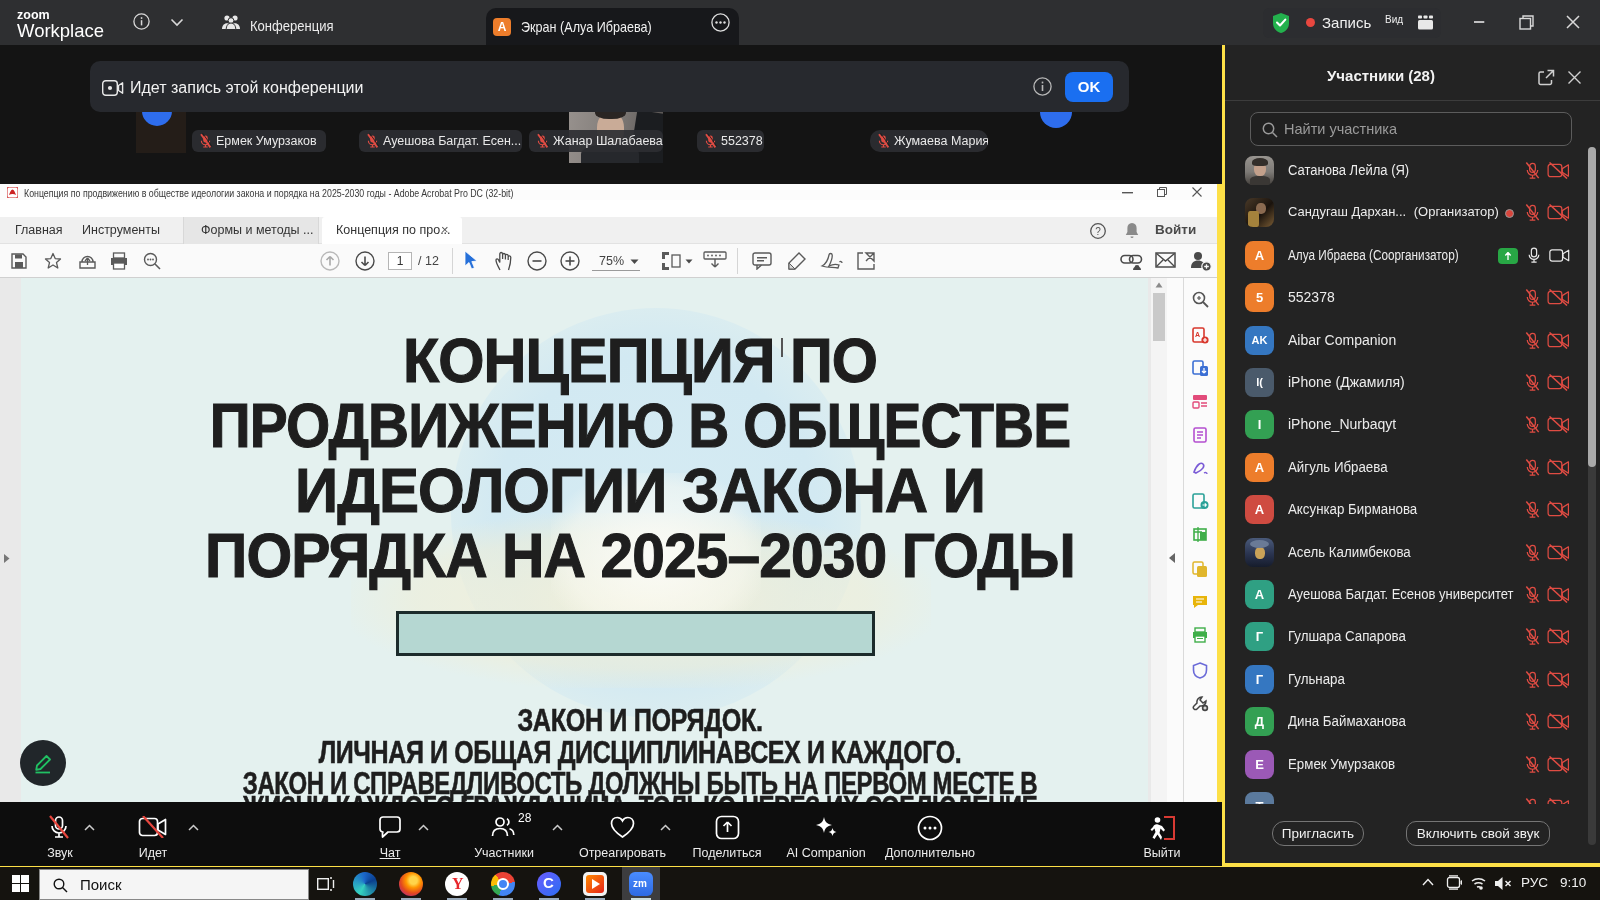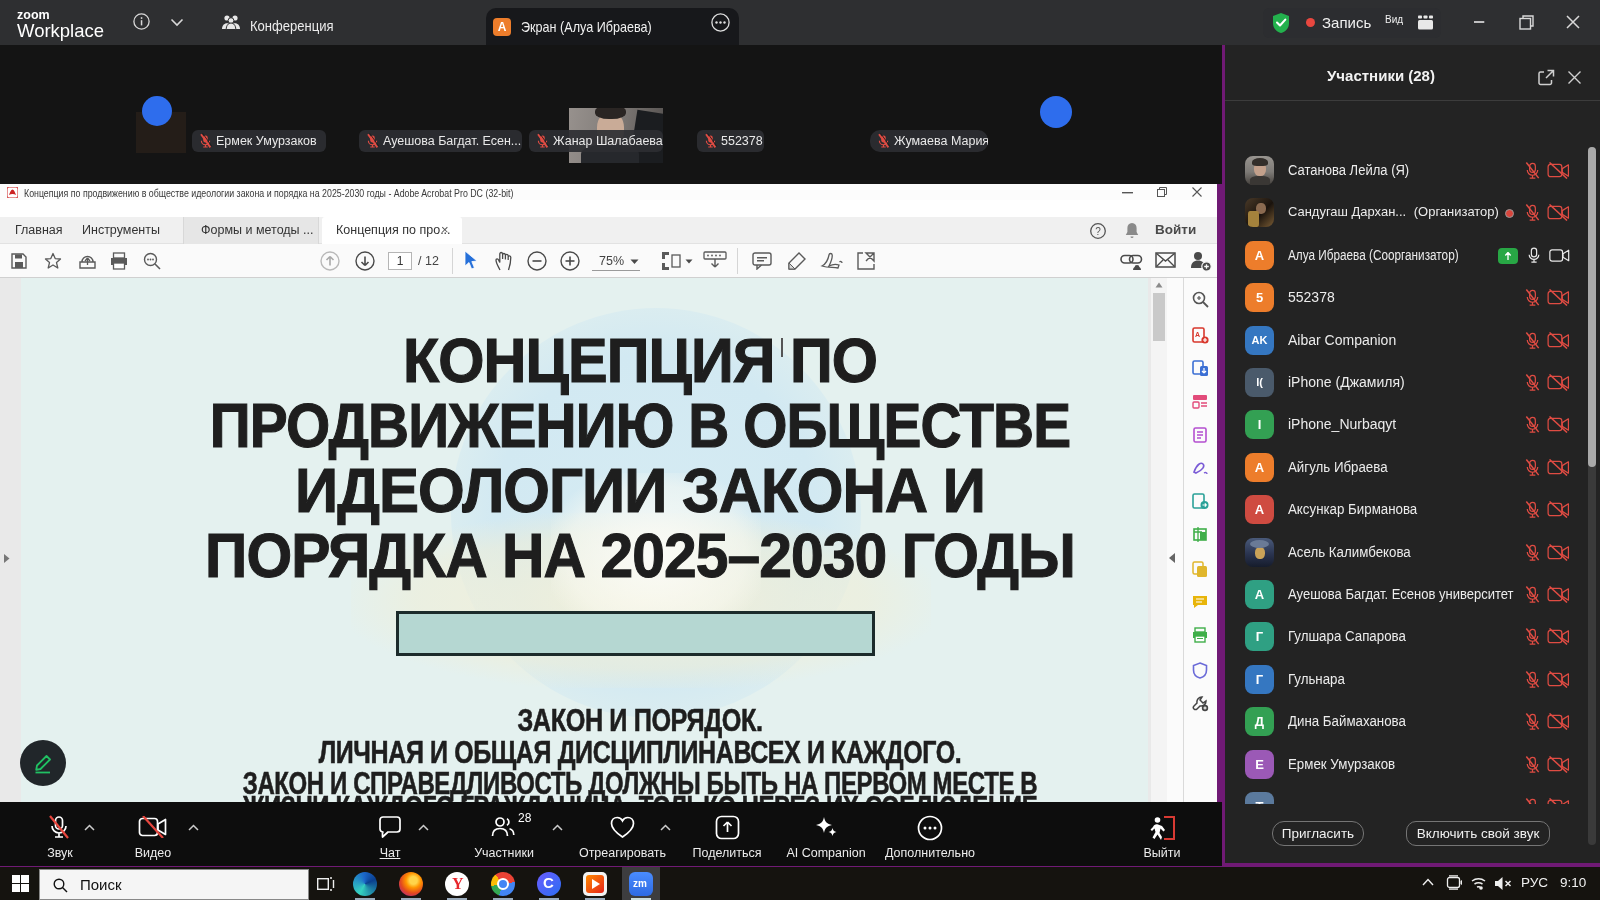--- a/index.html
+++ b/index.html
@@ -1,19 +1,19 @@
 <!DOCTYPE html>
 <html><head>
 <meta charset="utf-8">
 <style>
   * { margin:0; padding:0; box-sizing:border-box; }
   html,body { width:1600px; height:900px; overflow:hidden; background:#161616;
     font-family:"Liberation Sans", sans-serif; }
   .a { position:absolute; }
-  #root { position:absolute; left:0; top:0; width:1600px; height:900px; background:#701a75; overflow:hidden; }
+  #root { position:absolute; left:0; top:0; width:1600px; height:900px; background:#fde047; overflow:hidden; }
   svg { display:block; }
 </style>
 </head>
 <body>
 <div id="root">
 
   <div class="a" id="topbar" style="left:0;top:0;width:1600px;height:45px;background:#2e2f31;">
     <div class="a" style="left:17px;top:8px;color:#fff;font-weight:600;font-size:12.5px;">zoom</div>
     <div class="a" style="left:17px;top:20px;color:#fff;font-weight:400;font-size:18.5px;">Workplace</div>
     <svg class="a" style="left:133px;top:13px;" width="17" height="17" viewBox="0 0 17 17">
@@ -105,20 +105,34 @@
         <path d="M4 1 L16.5 18.5" stroke="#e04c43" stroke-width="2.4"></path>
         <path d="M6 -0.5 L18.5 17" stroke="#1c1c1c" stroke-width="1.2"></path>
       </svg>552378</div>
   <div class="pill" style="left:870px;top:130px;width:118px;border-radius:10px;"><svg style="position:absolute;left:6px;top:3px;" width="15" height="16" viewBox="0 0 20 20">
         <rect x="7" y="2.5" width="6" height="9.5" rx="3" fill="#e04c43"></rect>
         <path d="M4.5 9.5 a5.5 5.5 0 0 0 11 0 M10 15 V18 M7 18 H13" fill="none" stroke="#e04c43" stroke-width="1.6"></path>
         <path d="M4 1 L16.5 18.5" stroke="#e04c43" stroke-width="2.4"></path>
         <path d="M6 -0.5 L18.5 17" stroke="#1c1c1c" stroke-width="1.2"></path>
       </svg>Жумаева Мария</div>
 
+  <div class="a" id="banner" style="left:90px;top:61px;width:1039px;height:51px;background:#27292e;border-radius:10px;">
+    <svg class="a" style="left:12px;top:19px;" width="22" height="16" viewBox="0 0 22 16">
+      <rect x="0.7" y="0.7" width="14.6" height="14.6" rx="3" fill="none" stroke="#e8e8e8" stroke-width="1.4"></rect>
+      <path d="M16.5 5.5 L20.6 2.8 V13.2 L16.5 10.5 Z" fill="none" stroke="#e8e8e8" stroke-width="1.4" stroke-linejoin="round"></path>
+      <circle cx="8" cy="8" r="2.1" fill="#e8e8e8"></circle>
+    </svg>
+    <div class="a" style="left:40px;top:18px;color:#f2f2f2;font-size:16px;">Идет запись этой конференции</div>
+    <svg class="a" style="left:943px;top:16px;" width="19" height="19" viewBox="0 0 19 19">
+      <circle cx="9.5" cy="9.5" r="8.6" fill="none" stroke="#b9b9b9" stroke-width="1.3"></circle>
+      <rect x="8.7" y="8" width="1.6" height="6" fill="#b9b9b9"></rect>
+      <rect x="8.7" y="4.6" width="1.6" height="1.8" fill="#b9b9b9"></rect>
+    </svg>
+    <div class="a" style="left:975px;top:11px;width:48px;height:30px;background:#1a6ff1;border-radius:8px;color:#fff;font-weight:bold;font-size:15px;text-align:center;line-height:30px;">OK</div>
+  </div>
 
   <div class="a" id="acro" style="left:0;top:184px;width:1217px;height:618px;background:#fff;overflow:hidden;">
 
     <div class="a" style="left:0;top:0;width:1217px;height:16px;background:#fcfcfc;"></div>
     <svg class="a" style="left:7px;top:3px;" width="11" height="11" viewBox="0 0 11 11">
       <rect width="11" height="11" rx="2" fill="#fff" stroke="#c22" stroke-width="1"></rect>
       <path d="M2 8 C3 5 4 2.5 5.5 2.5 C7 2.5 8 5 9 8 C7 6.5 4 6.5 2 8Z" fill="#c22"></path>
     </svg>
     <div class="a" style="left:24px;top:3px;font-size:10.5px;color:#383838;white-space:nowrap;transform:scaleX(0.84);transform-origin:0 50%;">Концепция по продвижению в обществе идеологии закона и порядка на 2025-2030 годы - Adobe Acrobat Pro DC (32-bit)</div>
     <svg class="a" style="left:1122px;top:8px;" width="11" height="1.6" viewBox="0 0 11 1.6">
@@ -387,21 +401,21 @@
     <div class="zlbl" style="left:20px;width:80px;">Звук</div>
     <svg class="a" style="left:84px;top:22px;" width="11" height="7" viewBox="0 0 11 7">
         <path d="M1 6 L5.5 1.5 L10 6" fill="none" stroke="#ccc" stroke-width="1.5"></path>
       </svg>
 
     <svg class="a" style="left:138px;top:14px;" width="30" height="22" viewBox="0 0 30 22">
       <rect x="1.5" y="2.5" width="18" height="17" rx="3" fill="none" stroke="#fff" stroke-width="1.7"></rect>
       <path d="M20 8 L27.5 3.5 V18.5 L20 14 Z" fill="none" stroke="#fff" stroke-width="1.7" stroke-linejoin="round"></path>
       <path d="M5 0 L25 22" stroke="#e8473f" stroke-width="2.2"></path>
     </svg>
-    <div class="zlbl" style="left:113px;width:80px;">Видео</div>
+    <div class="zlbl" style="left:113px;width:80px;">Идет</div>
     <svg class="a" style="left:188px;top:22px;" width="11" height="7" viewBox="0 0 11 7">
         <path d="M1 6 L5.5 1.5 L10 6" fill="none" stroke="#ccc" stroke-width="1.5"></path>
       </svg>
 
     <svg class="a" style="left:378px;top:14px;" width="24" height="23" viewBox="0 0 24 23">
       <path d="M2 4 a3 3 0 0 1 3 -3 H19 a3 3 0 0 1 3 3 V13 a3 3 0 0 1 -3 3 H10 L4.5 21 V16 H5 a3 3 0 0 1 -3 -3Z" fill="none" stroke="#fff" stroke-width="1.7" stroke-linejoin="round"></path>
     </svg>
     <div class="zlbl" style="left:350px;width:80px;text-decoration:underline;">Чат</div>
     <svg class="a" style="left:418px;top:22px;" width="11" height="7" viewBox="0 0 11 7">
         <path d="M1 6 L5.5 1.5 L10 6" fill="none" stroke="#ccc" stroke-width="1.5"></path>
@@ -459,20 +473,27 @@
     <div class="a" style="left:0;top:0;width:375px;height:56px;border-bottom:1px solid #3c3c3c;"></div>
     <div class="a" style="left:56px;top:22px;width:200px;text-align:center;color:#f2f2f2;font-size:15px;font-weight:bold;">Участники (28)</div>
     <svg class="a" style="left:313px;top:24px;" width="17" height="17" viewBox="0 0 17 17">
       <path d="M6 3 H2.5 a1.5 1.5 0 0 0 -1.5 1.5 V14 a1.5 1.5 0 0 0 1.5 1.5 H12 a1.5 1.5 0 0 0 1.5 -1.5 V11" fill="none" stroke="#cfcfcf" stroke-width="1.5"></path>
       <path d="M9.5 1.5 H15.5 V7.5 M15.5 1.5 L8 9" fill="none" stroke="#cfcfcf" stroke-width="1.5"></path>
     </svg>
     <svg class="a" style="left:342px;top:25px;" width="15" height="15" viewBox="0 0 15 15">
       <path d="M1.5 1.5 L13.5 13.5 M13.5 1.5 L1.5 13.5" stroke="#cfcfcf" stroke-width="1.4"></path>
     </svg>
 
+    <div class="a" style="left:25px;top:67px;width:322px;height:34px;border:1px solid #5c5c5c;border-radius:8px;background:#202020;">
+      <svg class="a" style="left:11px;top:9px;" width="16" height="16" viewBox="0 0 16 16">
+        <circle cx="6.5" cy="6.5" r="5.2" fill="none" stroke="#9a9a9a" stroke-width="1.5"></circle>
+        <path d="M10.5 10.5 L15 15" stroke="#9a9a9a" stroke-width="1.5"></path>
+      </svg>
+      <div class="a" style="left:33px;top:8px;color:#9b9b9b;font-size:14.5px;">Найти участника</div>
+    </div>
     <div class="a" id="plist" style="left:0;top:105px;width:375px;height:654px;overflow:hidden;">
       <div class="a" style="left:20px;top:6px;width:29px;height:29px;border-radius:8px;background:linear-gradient(180deg,#98948f 0%,#7d7a76 55%,#44403c 100%);overflow:hidden;">
           <div style="position:absolute;left:9px;top:6px;width:12px;height:14px;background:#c3a08b;border-radius:45%;"></div>
           <div style="position:absolute;left:7px;top:2px;width:16px;height:8px;background:#332e2a;border-radius:50% 50% 30% 30%;"></div>
           <div style="position:absolute;left:5px;top:20px;width:20px;height:9px;background:#3a3734;border-radius:40% 40% 0 0;"></div>
         </div>
       <div class="a" style="left:63px;top:12px;color:#ececec;font-size:14px;white-space:nowrap;transform:scaleX(0.93);transform-origin:0 50%;">Сатанова Лейла (Я)</div>
       <svg class="a" style="left:298px;top:11px;" width="19" height="19" viewBox="0 0 20 20">
           <rect x="7" y="2.5" width="6" height="9.5" rx="3" fill="none" stroke="#e04c43" stroke-width="1.3"></rect>
           <path d="M4.5 9.5 a5.5 5.5 0 0 0 11 0 M10 15 V18 M7 18 H13" fill="none" stroke="#e04c43" stroke-width="1.3"></path>

